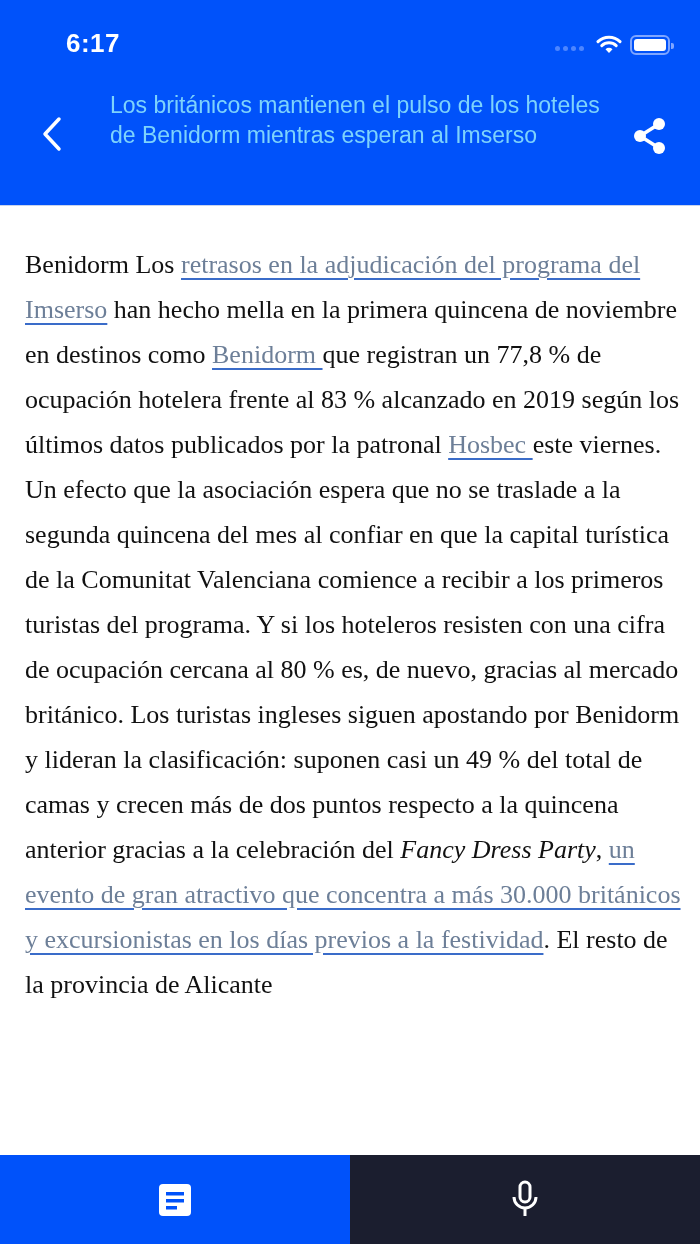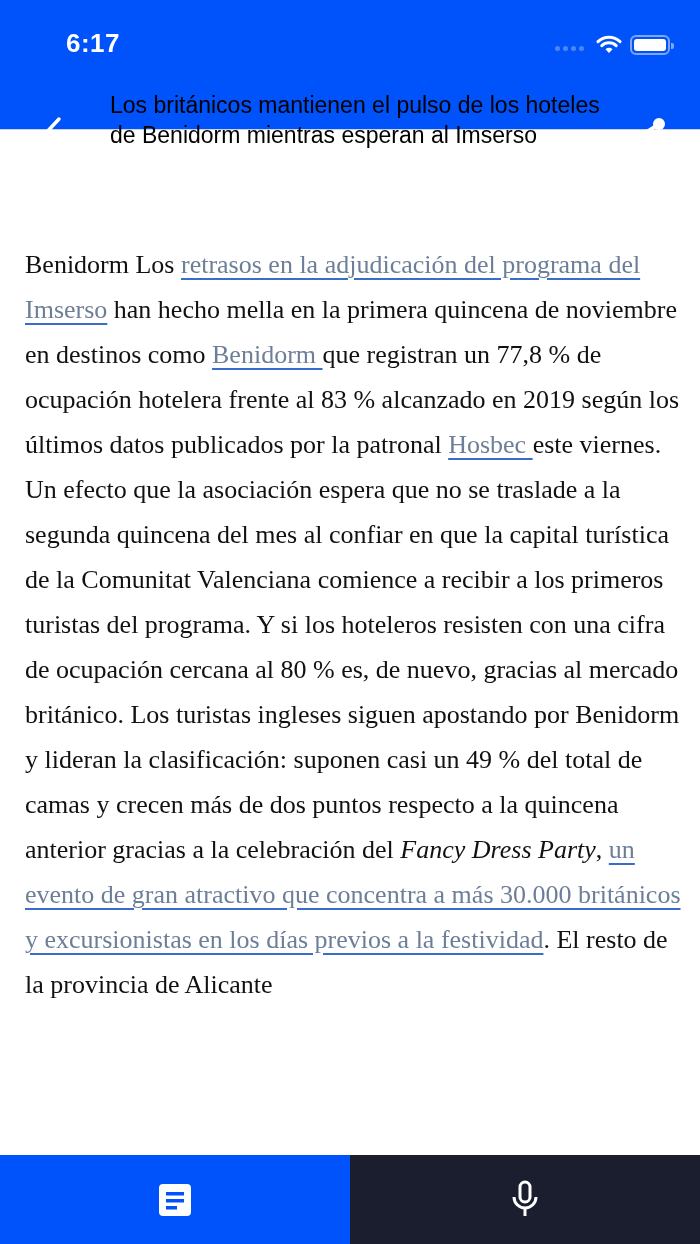--- a/index.html
+++ b/index.html
@@ -1,39 +1,39 @@
 <!DOCTYPE html>
 <html><head>
 <meta charset="utf-8">
 <style>
   * { box-sizing: border-box; margin: 0; padding: 0; }
   html, body { width: 700px; height: 1244px; overflow: hidden; background: #ffffff; }
   body { position: relative; font-family: "Liberation Sans", sans-serif; }
 
   .header {
-    position: absolute; left: 0; top: 0; width: 700px; height: 130px;
+    position: absolute; left: 0; top: 0; width: 700px; height: 206px;
     background: #0052FA; color: #fff;
     border-bottom: 1px solid #c7d3ec;
   }
   .status-time {
     position: absolute; left: 66px; top: 28px;
     font-size: 26px; font-weight: 600; letter-spacing: 0.5px;
   }
   .status-right { position: absolute; right: 30px; top: 34px; height: 22px; display: flex; align-items: center; gap: 8px; }
   .signal-dots { display: flex; gap: 3px; margin-right: 4px; margin-top: 6px; }
   .signal-dots span { width: 5px; height: 5px; border-radius: 50%; background: #4d86ff; display: block; }
   .battery { width: 40px; height: 20px; border: 2px solid #7fa6ff; border-radius: 6px; position: relative; padding: 2px; }
   .battery-fill { width: 100%; height: 100%; background: #fff; border-radius: 3px; }
   .battery-cap { position: absolute; right: -6px; top: 6px; width: 3px; height: 6px; background: #7fa6ff; border-radius: 0 2px 2px 0; }
 
   .back-btn { position: absolute; left: 30px; top: 112px; width: 44px; height: 44px; display: flex; align-items: center; justify-content: center; cursor: pointer; }
   .share-btn { position: absolute; left: 626px; top: 112px; width: 48px; height: 48px; display: flex; align-items: center; justify-content: center; cursor: pointer; }
   .nav-title {
     position: absolute; left: 110px; top: 90px; width: 500px;
-    font-size: 23px; line-height: 30px; color: #000000;
+    font-size: 23px; line-height: 30px; color: #7dd3fc;
   }
 
   .article {
     position: absolute; left: 25px; top: 242px; width: 660px;
     font-size: 26px; line-height: 45px; color: #111111; font-family: Liberation Serif, serif;
   }
   .article a {
     color: #6d7f98; text-decoration: underline; text-decoration-color: #3a6cc9;
     text-underline-offset: 5px; text-decoration-thickness: 2px; cursor: pointer;
   }

